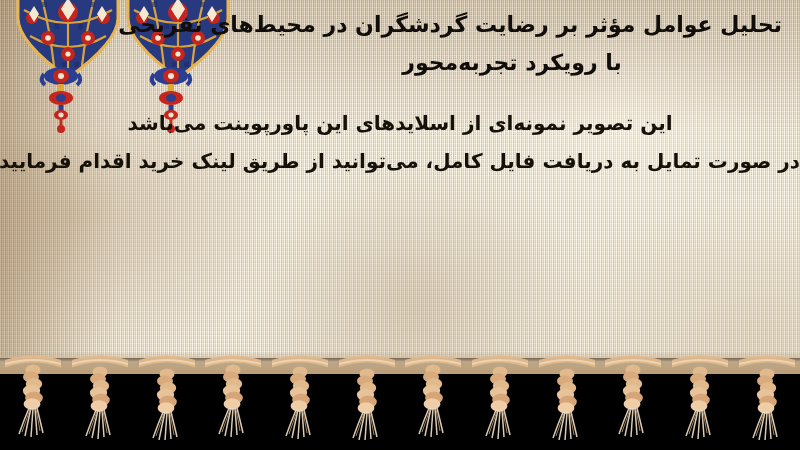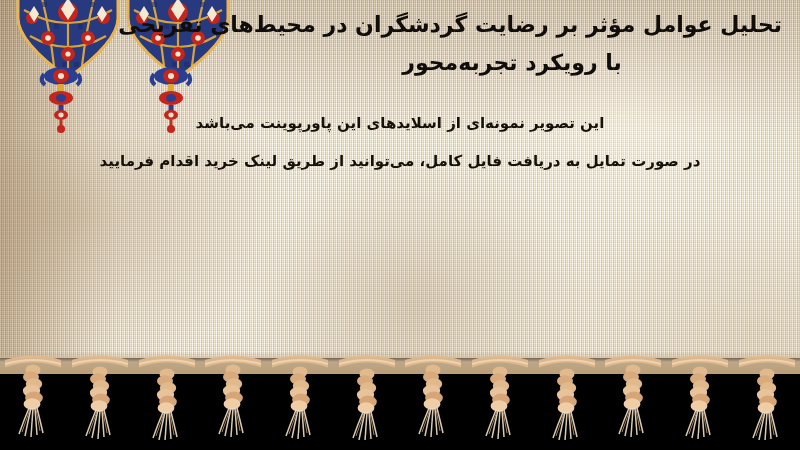--- a/index.html
+++ b/index.html
@@ -74,21 +74,21 @@
     font-size:22px;line-height:38px;font-weight:700;color:#100d0a;
     letter-spacing:.2px;white-space:nowrap;
   }
   .title-line-2{margin-right:-60px;}
 
   .body-block{
     position:absolute;left:0;right:0;top:104px;
     text-align:center;direction:rtl;
   }
   .body-line{
-    font-size:15px;line-height:38px;font-weight:700;color:#151109;
+    font-size:20px;line-height:38px;font-weight:700;color:#151109;
     white-space:nowrap;
   }
 
   
   .fringe-zone{position:absolute;left:0;bottom:0;width:800px;height:92px;background:#000;}
   .fringe-top-edge{
     position:absolute;left:0;top:-6px;width:800px;height:22px;
     background:linear-gradient(180deg, rgba(228,214,190,.0) 0%, rgba(221,196,160,.85) 45%, rgba(198,166,126,.95) 100%);
     filter:blur(.6px);
   }

